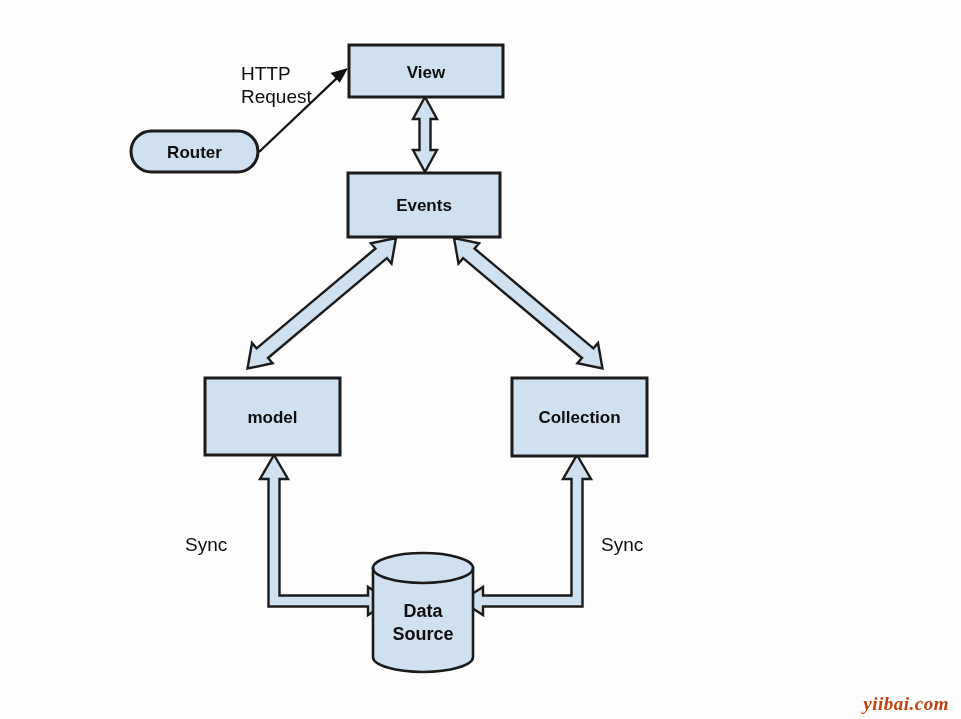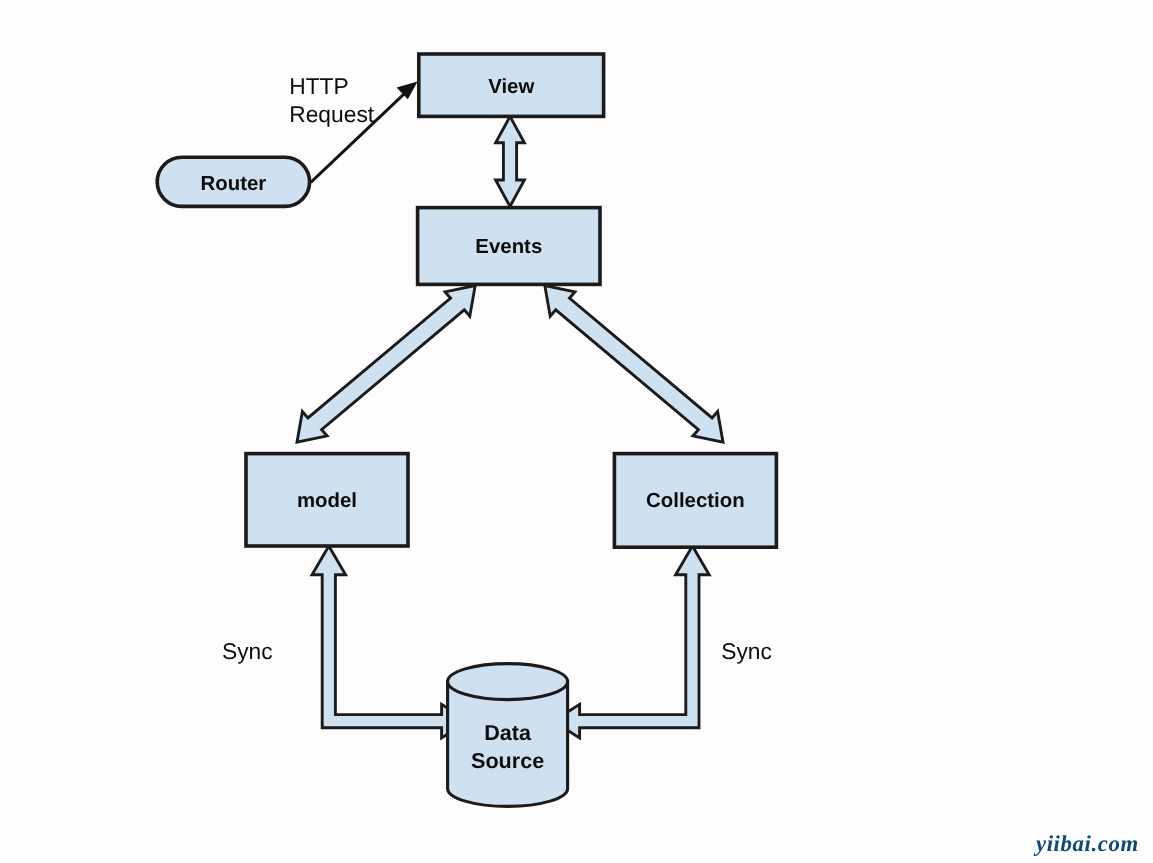--- a/index.html
+++ b/index.html
@@ -72,21 +72,21 @@
     dominant-baseline: central;
   }
   .watermark {
     position: absolute;
     right: 12px;
     bottom: 4px;
     font-family: "Liberation Serif", serif;
     font-style: italic;
     font-weight: bold;
     font-size: 19px;
-    color: #0c4a6e;
+    color: #c2410c;
     letter-spacing: 0.5px;
     text-shadow: 1px 1px 0 rgba(255,255,255,0.85);
     user-select: none;
   }
 </style>
 </head>
 <body>
 
 <div id="canvas">
 

